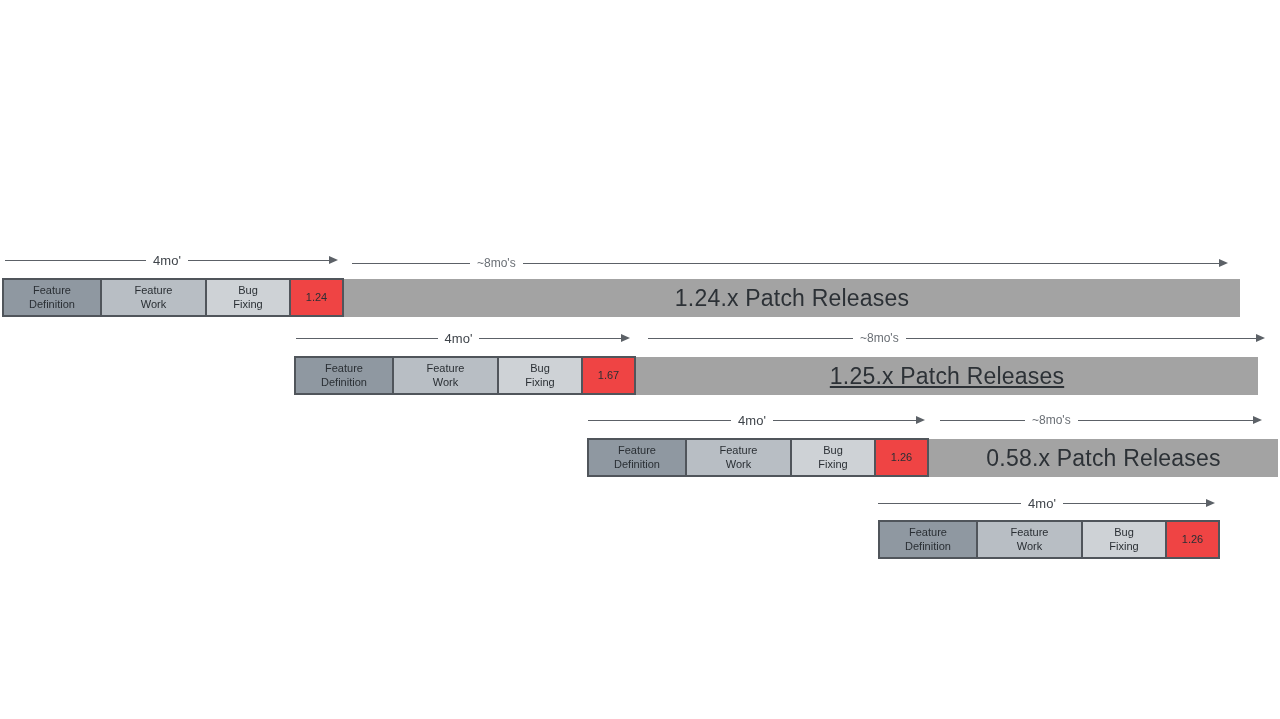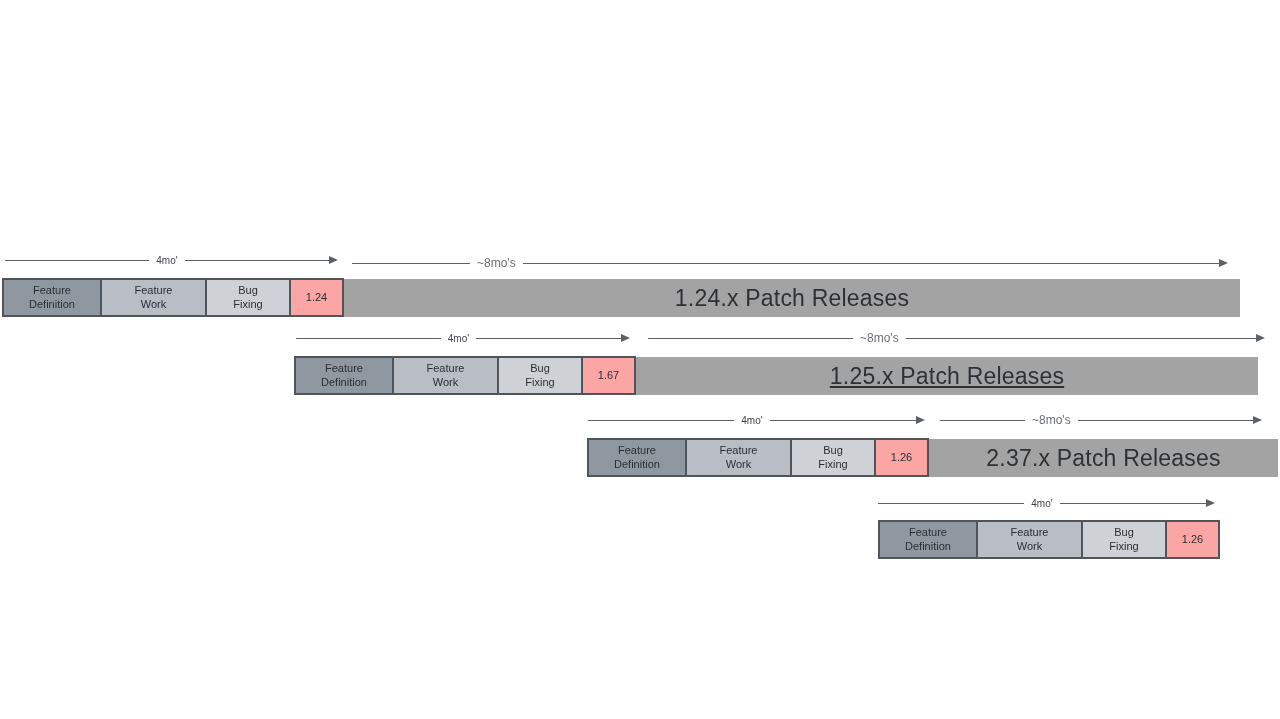--- a/index.html
+++ b/index.html
@@ -9,21 +9,21 @@
   }
   
   .arrow{position:absolute;display:flex;align-items:center;height:16px;}
   .arrow .seg{flex:1;height:0;border-top:1.6px solid #5c6167;}
   .arrow .head{
     width:0;height:0;border-style:solid;
     border-width:4px 0 4px 9px;
     border-color:transparent transparent transparent #5c6167;
   }
   .arrow .alabel{padding:0 7px;white-space:nowrap;}
-  .lbl-4mo{font-size:10px;color:#3f444a;}
+  .lbl-4mo{font-size:13px;color:#3f444a;}
   .lbl-8mo{font-size:12px;color:#6a6f75;}
   
   .a0p .seg:first-child{flex:0 0 118px;}
   .a1p .seg:first-child{flex:0 0 205px;}
   .a2p .seg:first-child{flex:0 0 85px;}
   
   .a0f{left:5px;top:252px;width:333px;}
   .a0p{left:352px;top:255px;width:876px;}
   .a1f{left:296px;top:330px;width:334px;}
   .a1p{left:648px;top:330px;width:617px;}
@@ -35,21 +35,21 @@
   .pbox{
     box-sizing:border-box;height:39px;border:2px solid #50555b;
     display:flex;align-items:center;justify-content:center;text-align:center;
     font-size:11px;line-height:1.22;color:#2a2f34;
   }
   .pbox + .pbox{margin-left:-2px;}
   .pbox span{white-space:pre-line;}
   .ph-fd{width:100px;background:#8f98a1;}
   .ph-fw{width:107px;background:#b8bec4;}
   .ph-bf{width:86px;background:#ced2d6;}
-  .ph-ver{width:55px;background:#fca5a5;font-size:11px;}
+  .ph-ver{width:55px;background:#ef4444;font-size:11px;}
   .p0{left:2px;top:278px;}
   .p1{left:294px;top:356px;}
   .p2{left:587px;top:438px;}
   .p3{left:878px;top:520px;}
   
   .patchbar{
     position:absolute;height:38px;background:#a3a3a3;
     display:flex;align-items:center;justify-content:center;
     font-size:23px;color:#2c3136;letter-spacing:0.2px;
   }
@@ -156,21 +156,21 @@
         </div>
       <div class="pbox ph-bf">
           <span>Bug
 Fixing</span>
         </div>
       <div class="pbox ph-ver">
           <span>1.26</span>
         </div>
     </div>
     <div class="patchbar b2">
-      <span>2.37.x Patch Releases</span>
+      <span>0.58.x Patch Releases</span>
     </div>
   </section>
 
   <section>
     <div class="arrow a3f">
       <span class="seg"></span>
       <span class="alabel lbl-4mo">4mo'</span>
       <span class="seg"></span>
       <span class="head"></span>
     </div>

